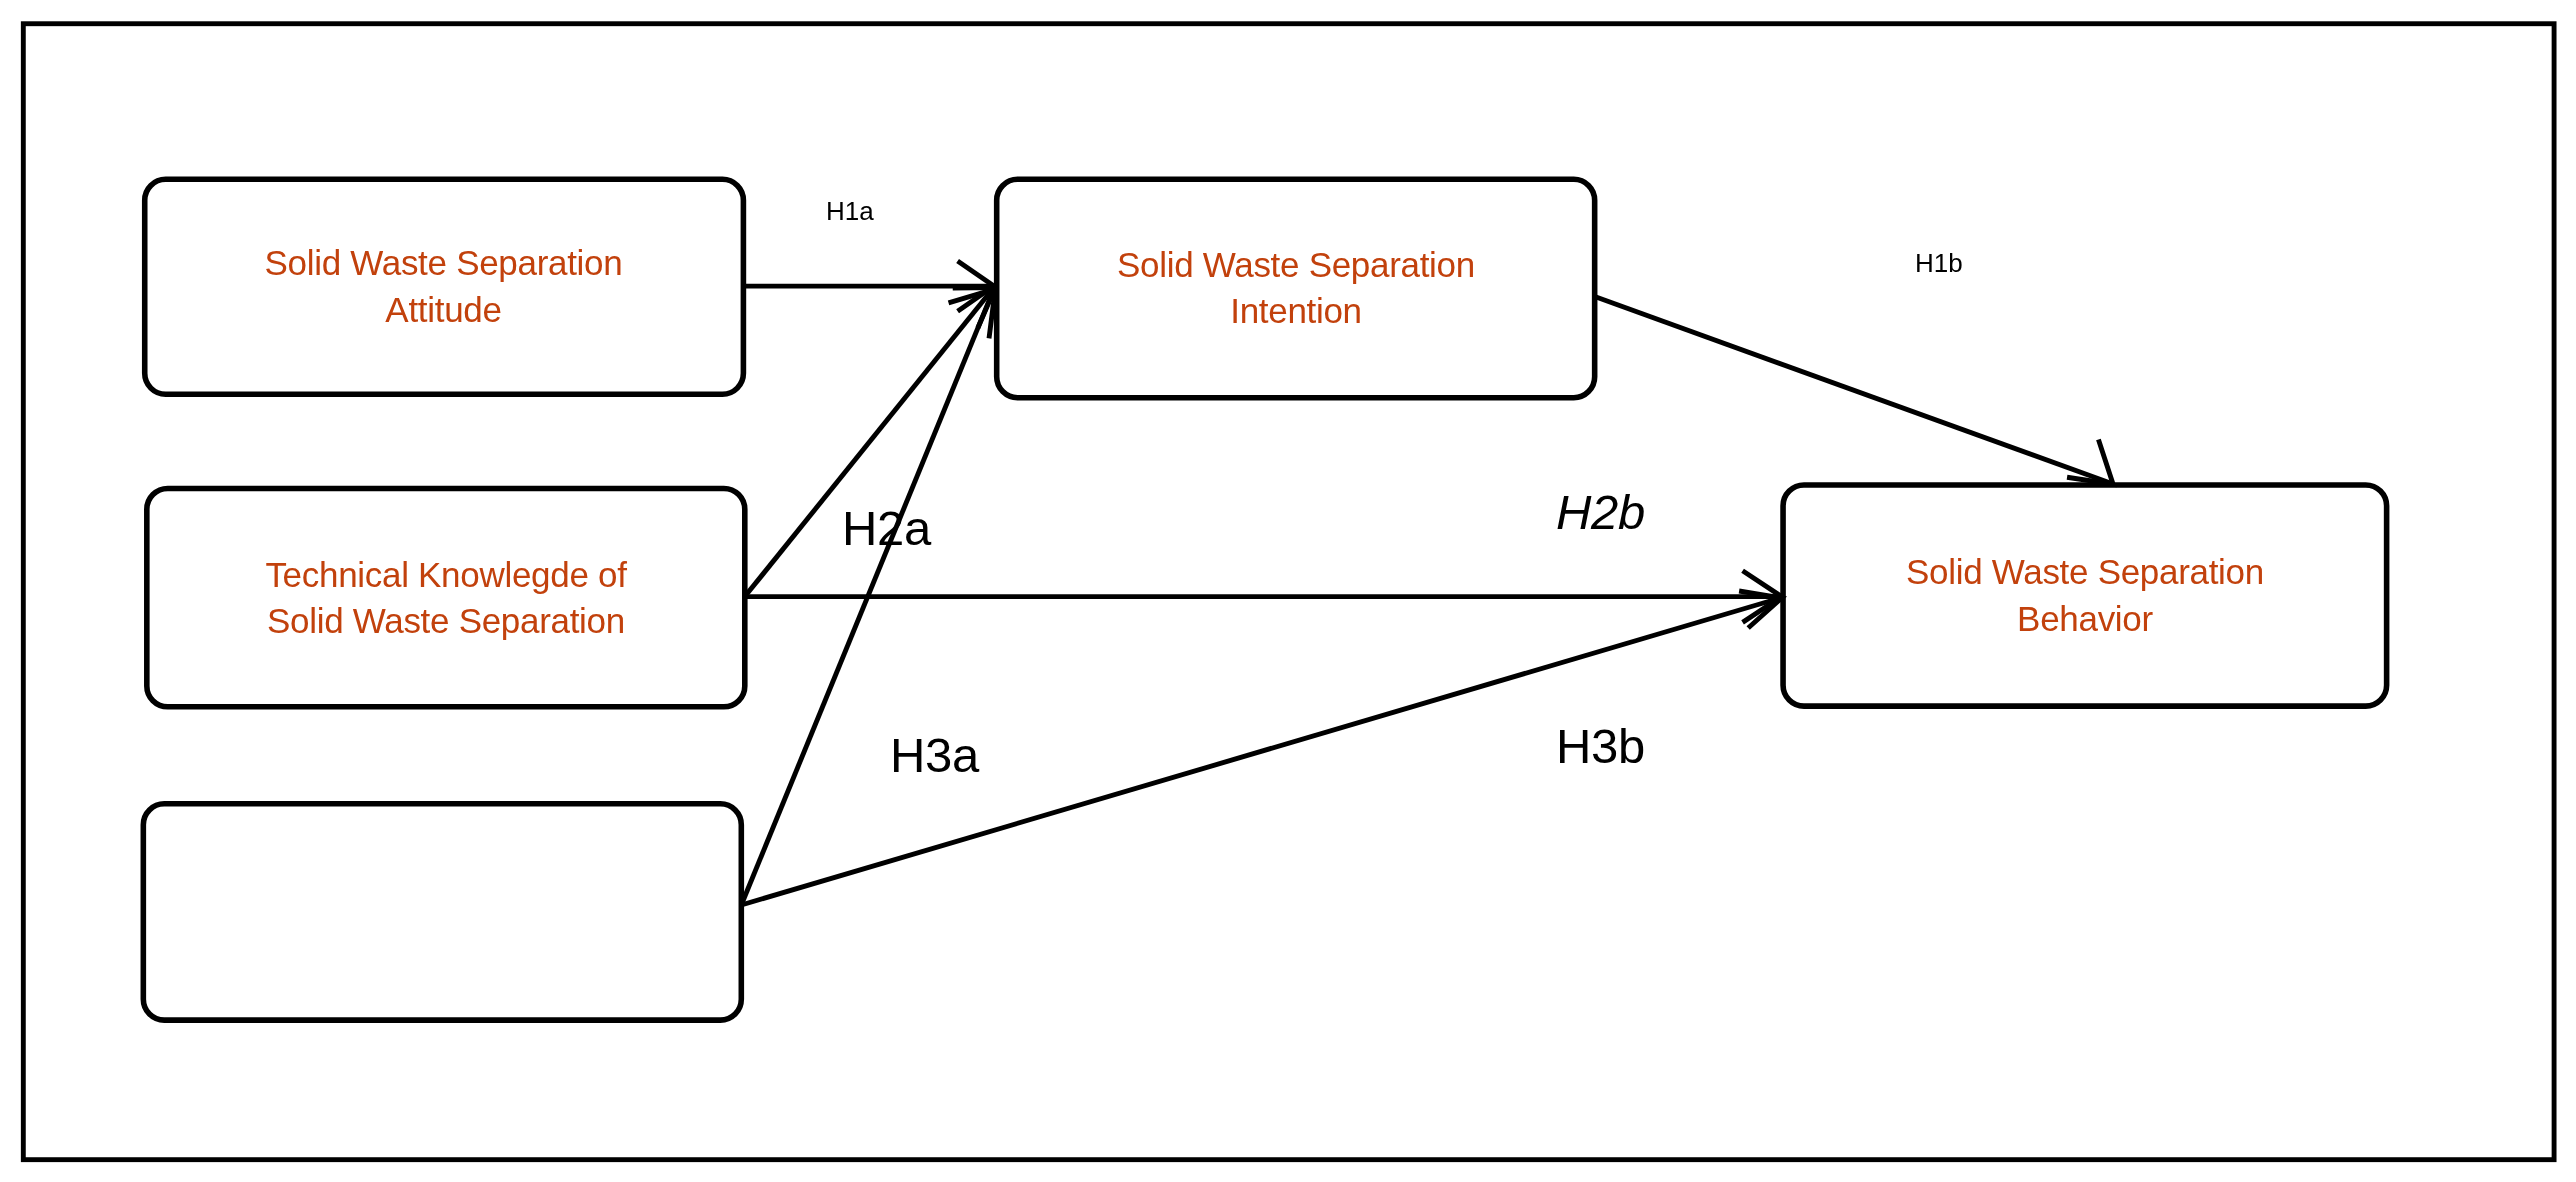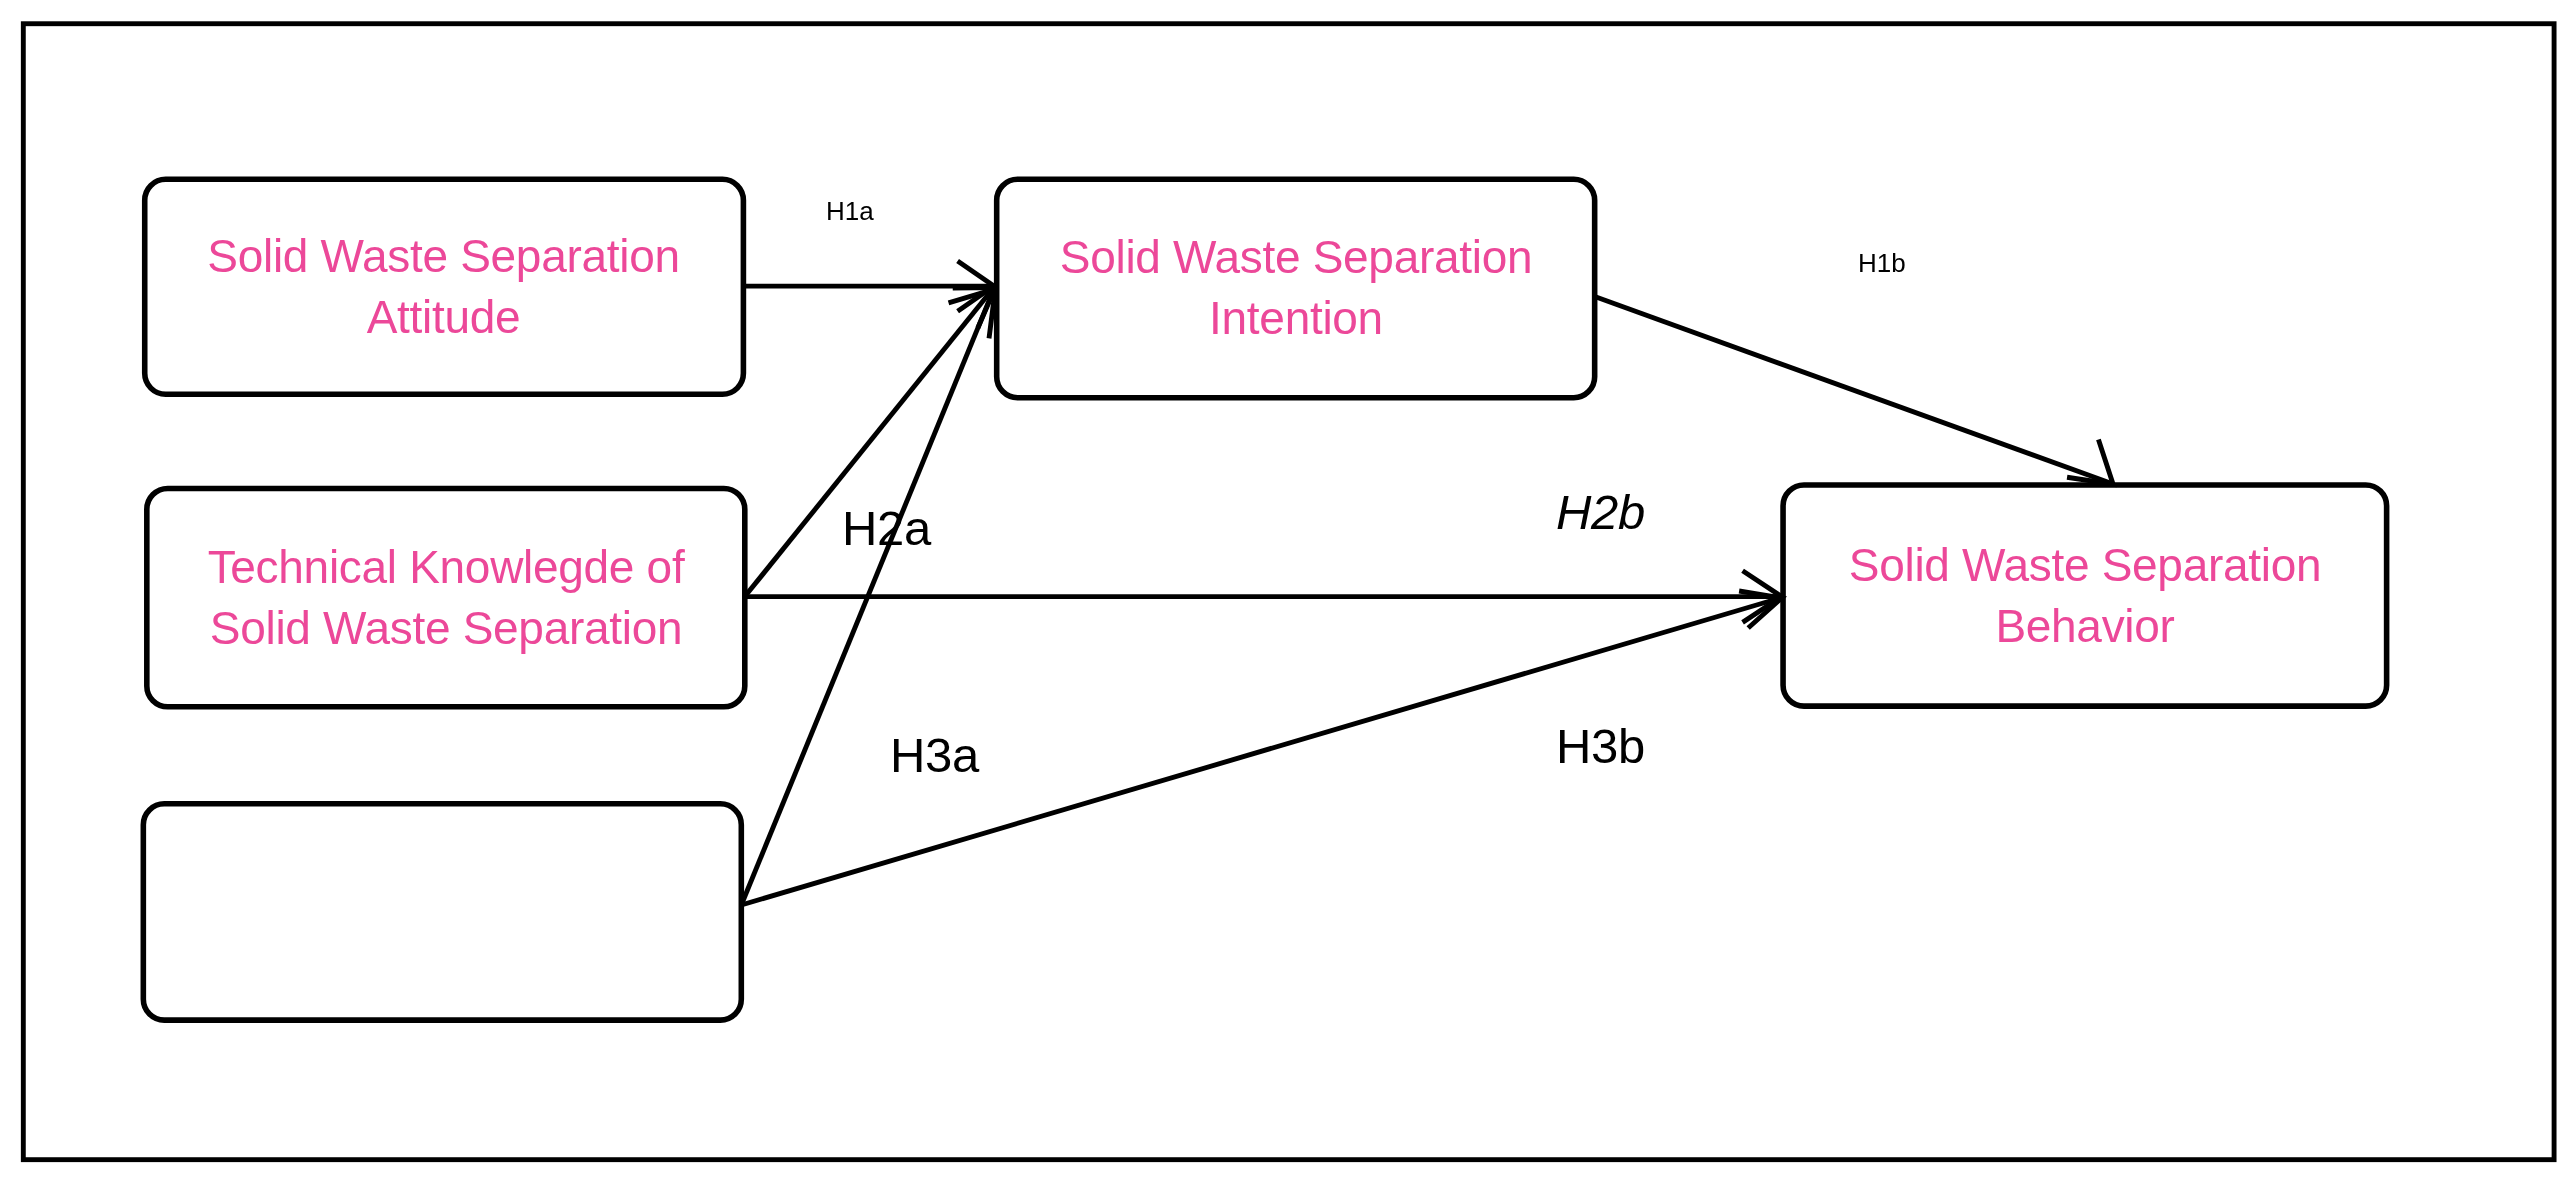--- a/index.html
+++ b/index.html
@@ -23,24 +23,24 @@
     width: 2576px;
     height: 1182px;
   }
   .node-label {
     position: absolute;
     display: flex;
     flex-direction: column;
     align-items: center;
     justify-content: center;
     text-align: center;
-    color: #ec4899;
+    color: #c2410c;
     font-family: "Liberation Sans Narrow", "Liberation Sans", sans-serif;
     font-stretch: condensed;
-    font-size: 46px;
+    font-size: 35px;
     line-height: 1.32;
     letter-spacing: -0.3px;
     pointer-events: none;
     white-space: pre-line;
   }
   .edge-label {
     position: absolute;
     color: #000000;
     white-space: nowrap;
   }
@@ -114,21 +114,21 @@
 
 
   <div class="node-label" style="left:997px; top:179px; width:598px; height:218px;">Solid Waste Separation
 Intention</div>
 
   <div class="node-label" style="left:1783px; top:485px; width:604px; height:221px;">Solid Waste Separation
 Behavior</div>
 
   <div class="edge-label wide" style="left:826px; top:196px;">H1a</div>
 
-  <div class="edge-label wide" style="left:1858px; top:248px;">H1b</div>
+  <div class="edge-label wide" style="left:1915px; top:248px;">H1b</div>
 
   <div class="edge-label narrow" style="left:842px; top:500px;">H2a</div>
 
   <div class="edge-label narrow" style="left:1556px; top:484px;font-style:italic;">H2b</div>
 
   <div class="edge-label narrow" style="left:842px; top:727px;margin-left:48px;">H3a</div>
 
   <div class="edge-label narrow" style="left:1556px; top:718px;">H3b</div>
 
 </div>

